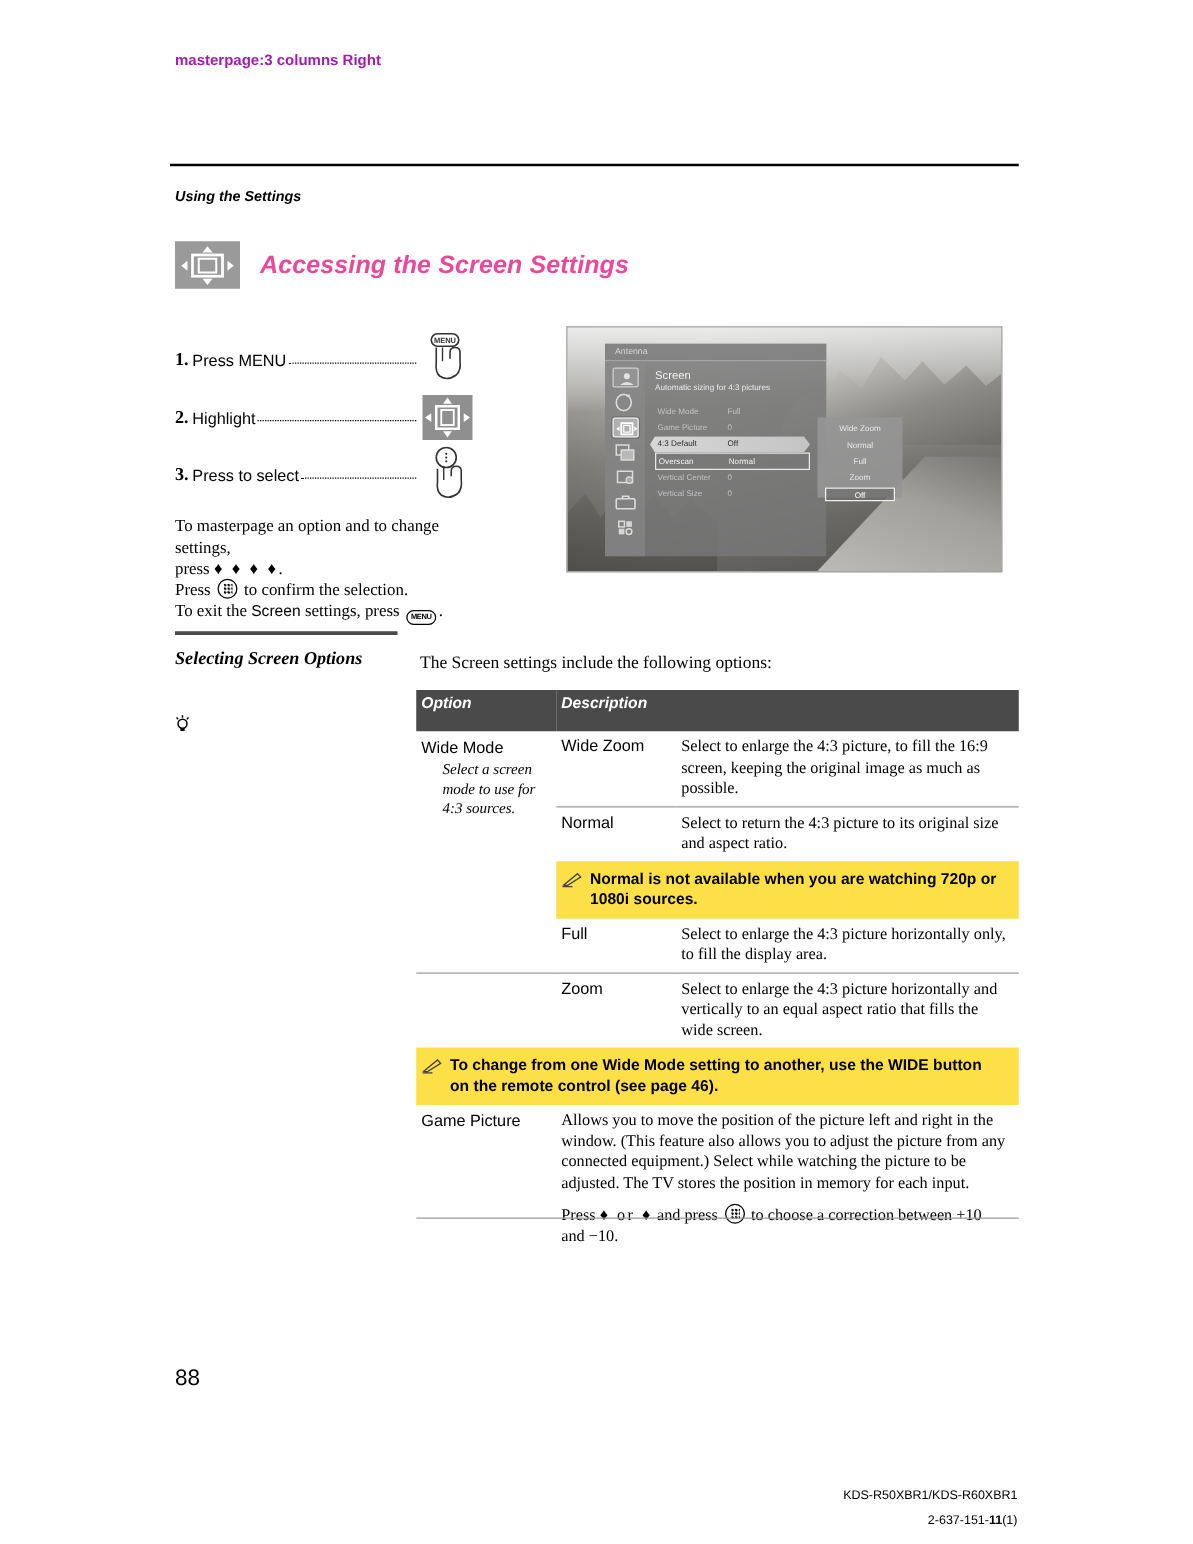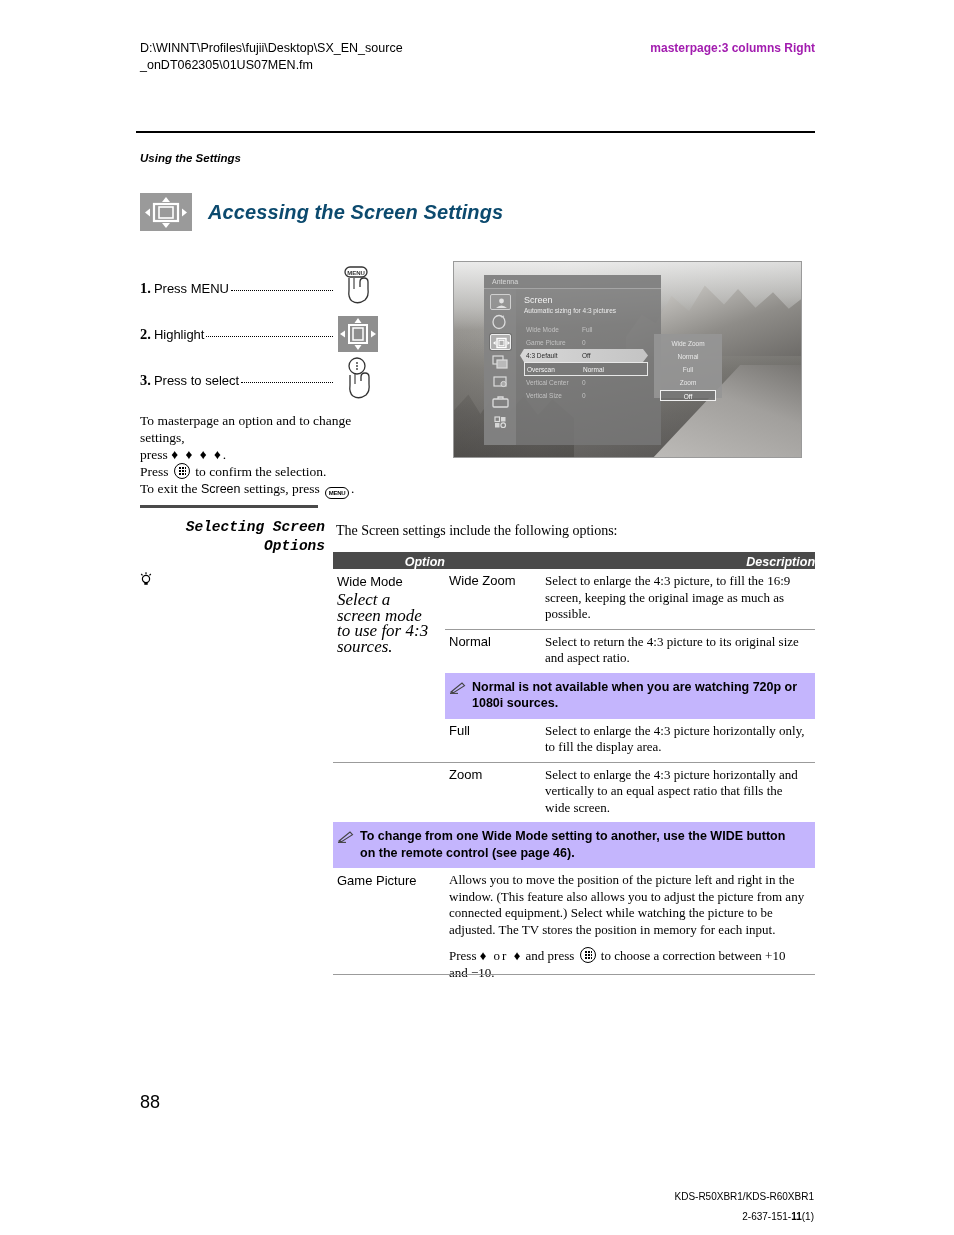--- a/index.html
+++ b/index.html
@@ -64,21 +64,21 @@
     background: #9a9a9a;
     position: relative;
     flex: none;
   }
   .title-text {
     font-family: "Liberation Sans", sans-serif;
     font-size: 20px;
     font-weight: bold;
     font-style: italic;
     letter-spacing: 0.1px;
-    color: #0c4a6e;
+    color: #ec4899;
   }
 
   
   .steps {
     position: absolute;
     left: 140px; top: 265px;
     width: 240px;
   }
   .step-row {
     display: flex;
@@ -290,26 +290,25 @@
   .side-rule {
     position: absolute;
     left: 140px; top: 505px;
     width: 178px; height: 3px;
     background: #4a4a4a;
   }
   .side-head {
     position: absolute;
     left: 140px; top: 518px;
     width: 185px;
-    font-family: Liberation Mono, monospace;
+    font-family: Liberation Serif, serif;
     font-size: 14.5px;
     font-weight: bold;
     font-style: italic;
     line-height: 19px;
-    text-align: right;
   }
   .side-tip {
     position: absolute;
     left: 139px; top: 570px;
     width: 190px;
     display: flex; gap: 5px;
   }
   .tip-icon { width: 14px; flex: none; padding-top: 1px; }
   .side-tip-text {
     font-family: "Liberation Sans", sans-serif;
@@ -331,22 +330,22 @@
     border-collapse: collapse;
     table-layout: fixed;
   }
   .opt-table th {
     background: #4a4a4a;
     color: #ffffff;
     font-family: "Liberation Sans", sans-serif;
     font-size: 12.5px;
     font-weight: bold;
     font-style: italic;
-    text-align: right;
-    padding: 3px 0 0 4px;
+    text-align: left;
+    padding: 3px 0 16px 4px;
     border: none;
   }
   .opt-table td {
     vertical-align: top;
     padding: 4px 8px 6px 4px;
     font-family: "Liberation Serif", serif;
     font-size: 13px;
     line-height: 16.5px;
   }
   .col-opt  { width: 112px; }
@@ -354,33 +353,34 @@
   .col-desc { width: 274px; }
 
   td.optname {
     font-family: "Liberation Sans", sans-serif;
     font-size: 13px;
     line-height: 17px;
   }
   td.optname .sub {
     font-family: "Liberation Serif", serif;
     font-style: italic;
-    font-size: 17px;
+    font-size: 12px;
     line-height: 15.5px;
     display: block;
     margin-top: 2px;
+    margin-left: 17px;
   }
   td.valname {
     font-family: "Liberation Sans", sans-serif;
     font-size: 13px;
   }
   tr.rule-top > td { border-top: 1px solid #9b9b9b; }
 
   td.noteband {
-    background: #c4b5fd;
+    background: #fde047;
     padding: 6px 12px 7px 4px;
   }
   .note-inner { display: flex; gap: 6px; }
   .note-text {
     font-family: "Liberation Sans", sans-serif;
     font-size: 12.5px;
     font-weight: bold;
     line-height: 16.5px;
   }
   .note-icon { flex: none; width: 17px; padding-top: 2px; }
@@ -409,24 +409,20 @@
     font-size: 10px;
     line-height: 20px;
     margin-top: 24px;
   }
   .footer-model .b { font-weight: bold; text-align: right; }
 </style>
 </head>
 <body>
 
 <div class="page-header">
-  <div class="header-path">
-    <div>D:\WINNT\Profiles\fujii\Desktop\SX_EN_source</div>
-    <div>_onDT062305\01US07MEN.fm</div>
-  </div>
   <div class="header-master">masterpage:3 columns Right</div>
 </div>
 
 <div class="top-rule"></div>
 <div class="running-head">Using the Settings</div>
 
 <div class="title-block">
   <div class="title-icon">
     <svg width="52" height="38" viewBox="0 0 52 38">
       <rect x="14" y="11" width="24" height="17" fill="none" stroke="#fff" stroke-width="2.2"></rect>

